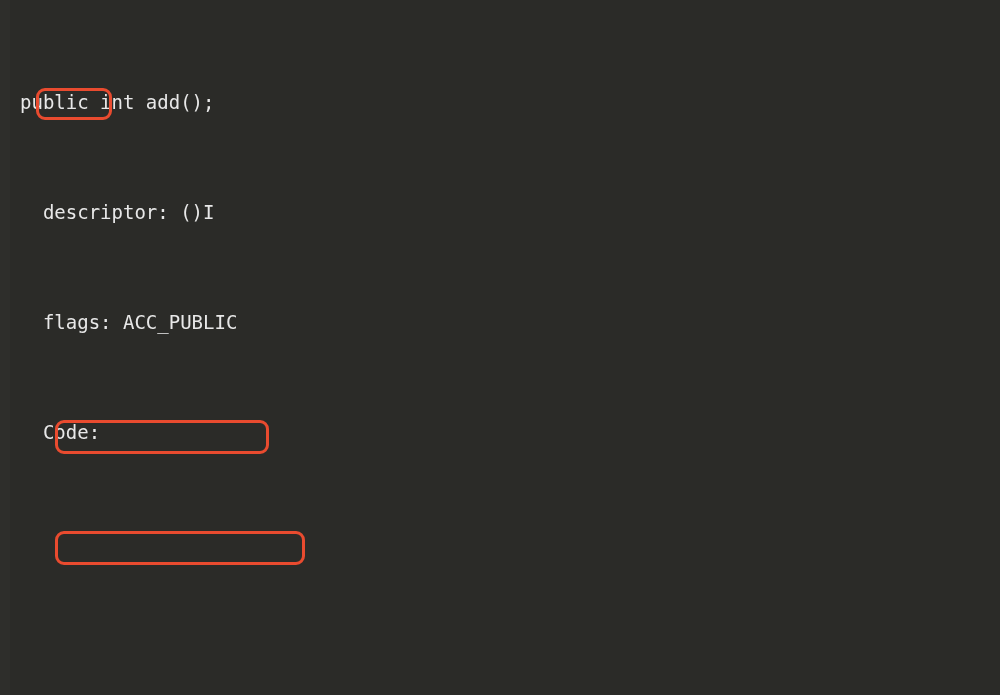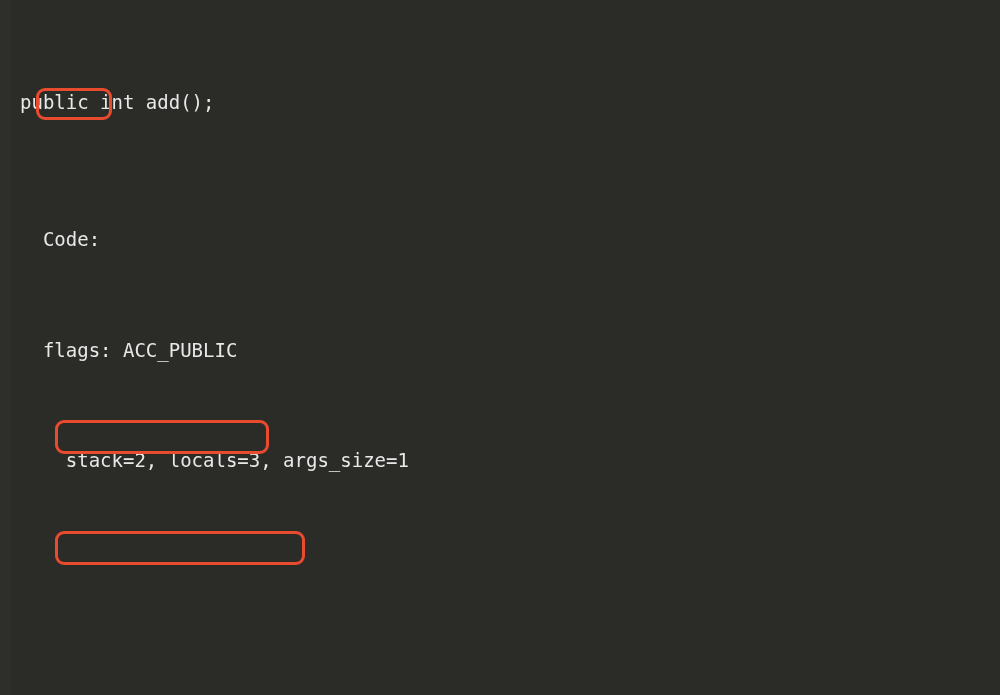--- a/index.html
+++ b/index.html
@@ -51,26 +51,26 @@
 </head>
 <body>
 
 <div class="page">
   <div class="gutter"></div>
 
   <div class="code">
     
     <div class="line"><span>public int add();</span></div>
     
+    <div class="line">  <span>descriptor: ()I</span></div>
+    
+    <div class="line">  <span>flags: ACC_PUBLIC</span></div>
     
     <div class="line">  <span>Code:</span></div>
     
-    <div class="line">  <span>flags: ACC_PUBLIC</span></div>
-    
-    <div class="line">    <span>stack=2, locals=3, args_size=1</span></div>
     
     
     
     
     
     
     
     
     
     

